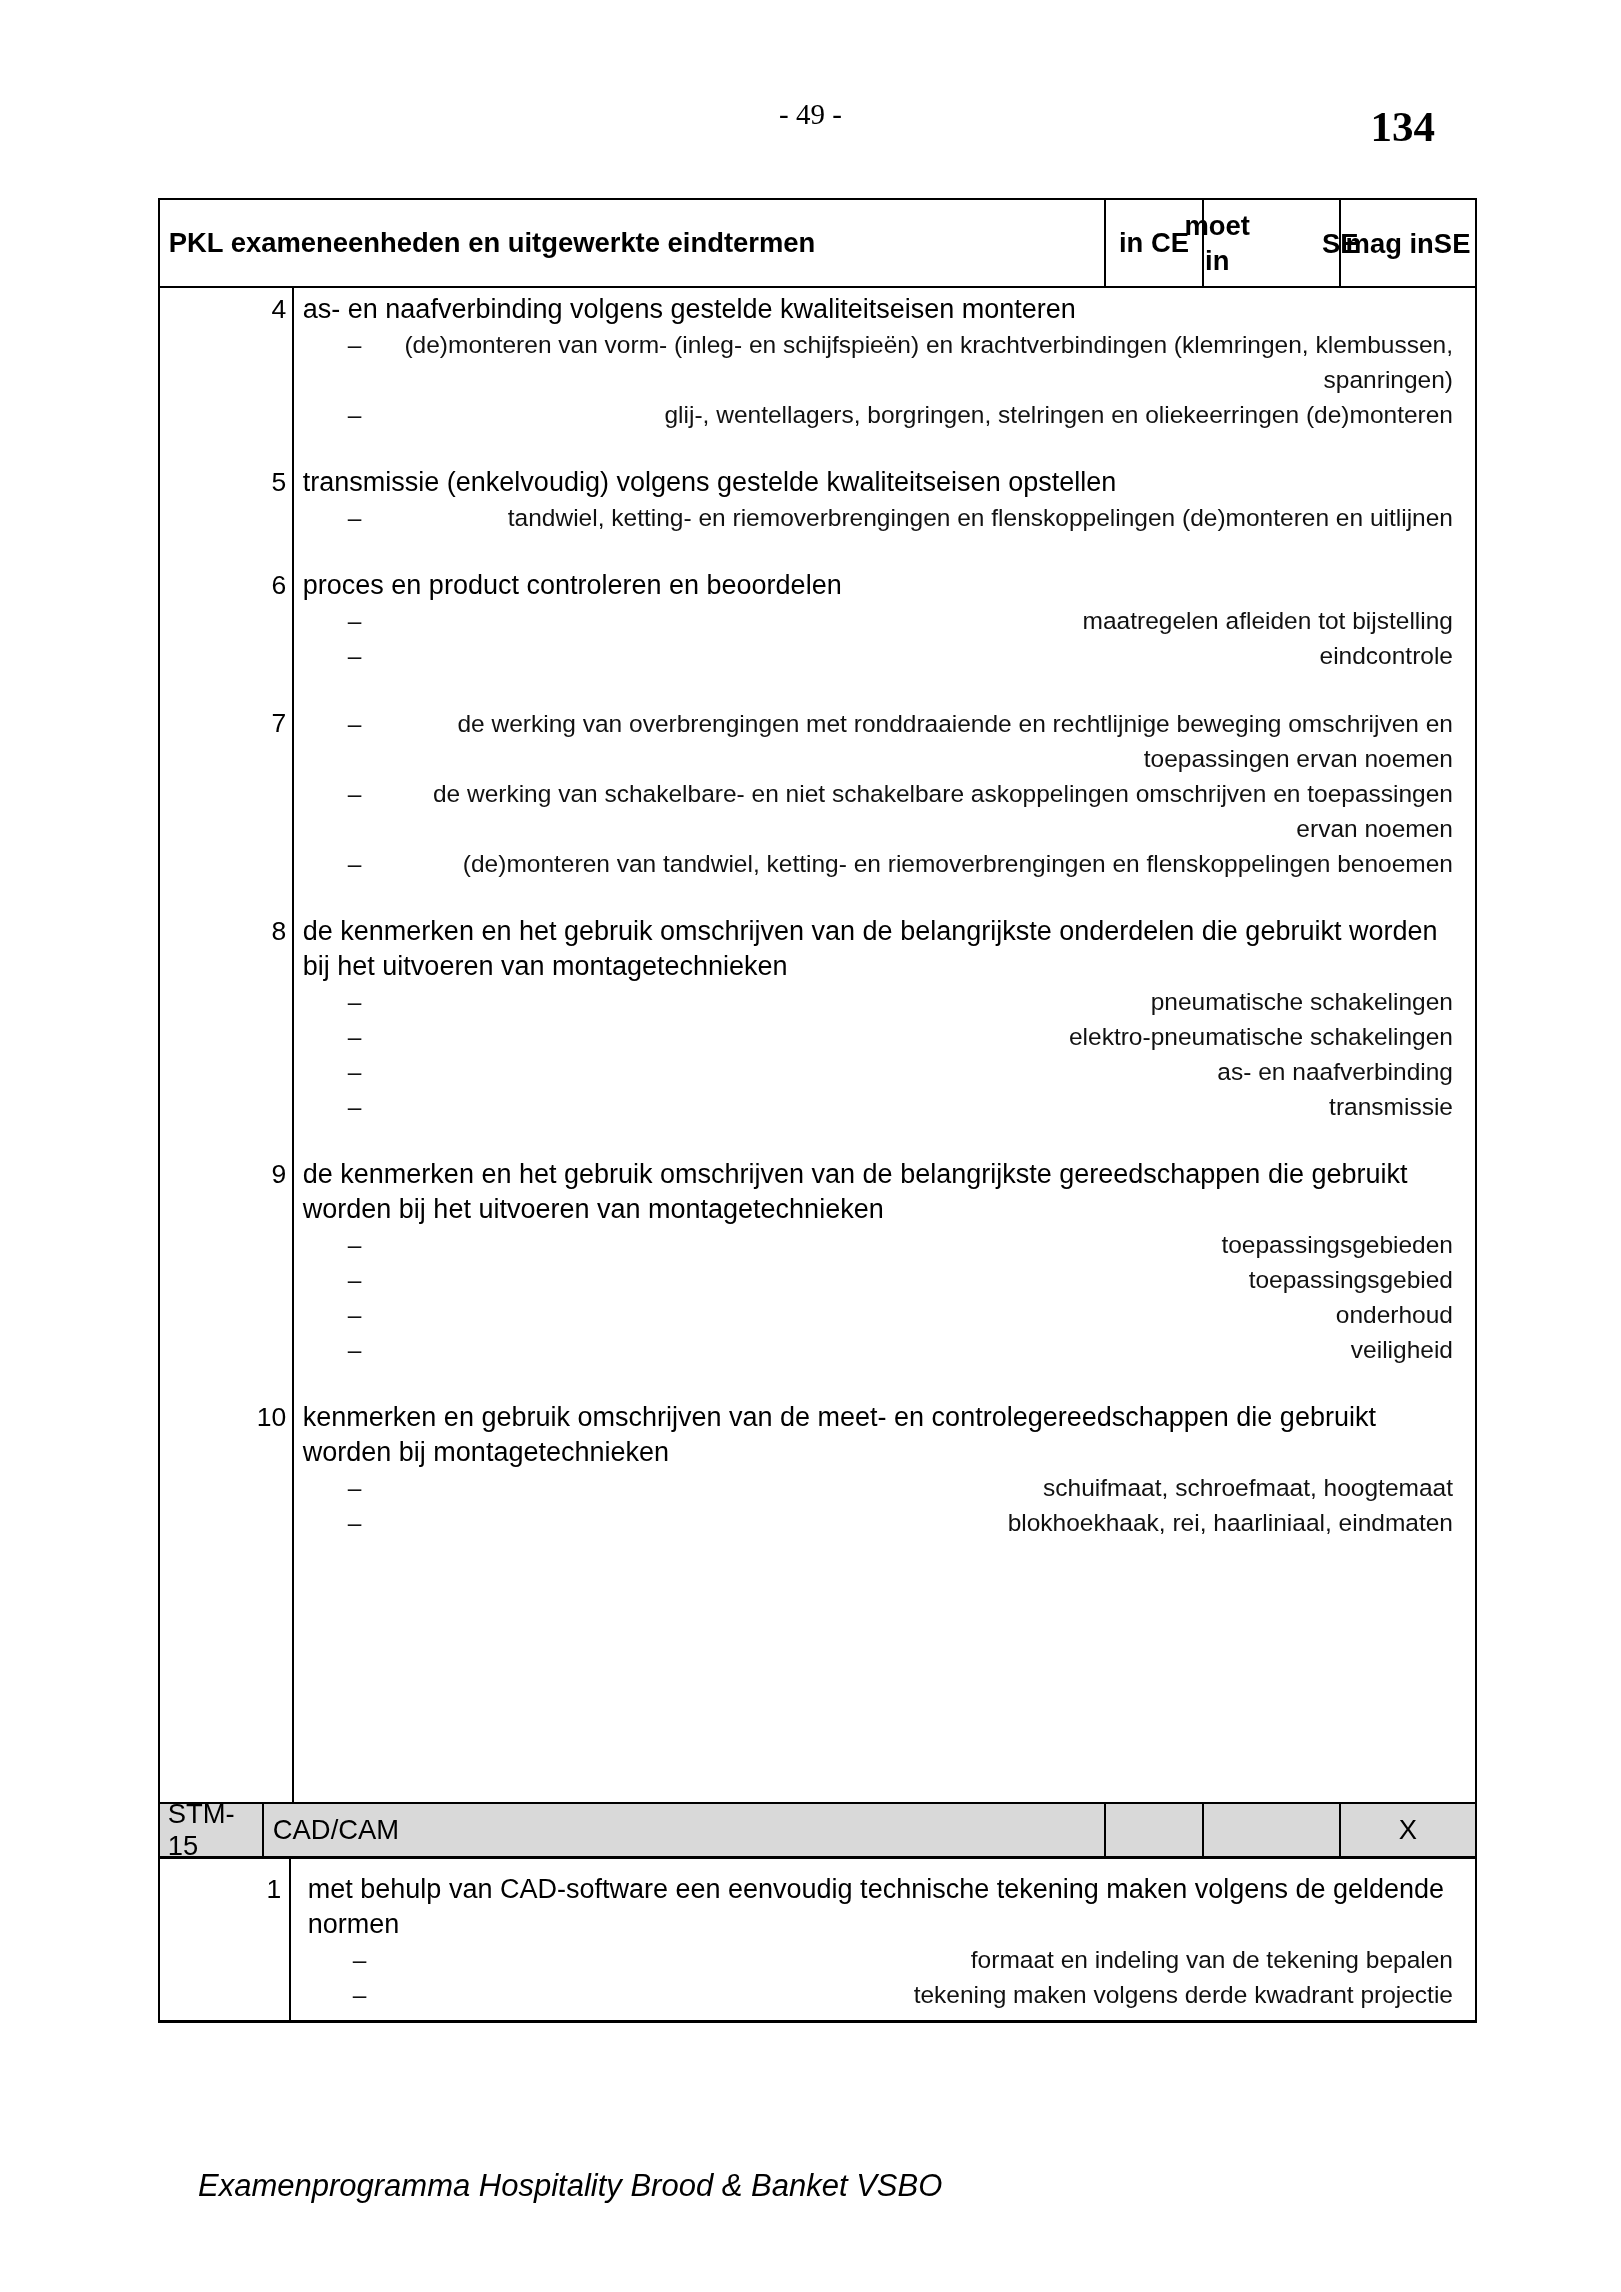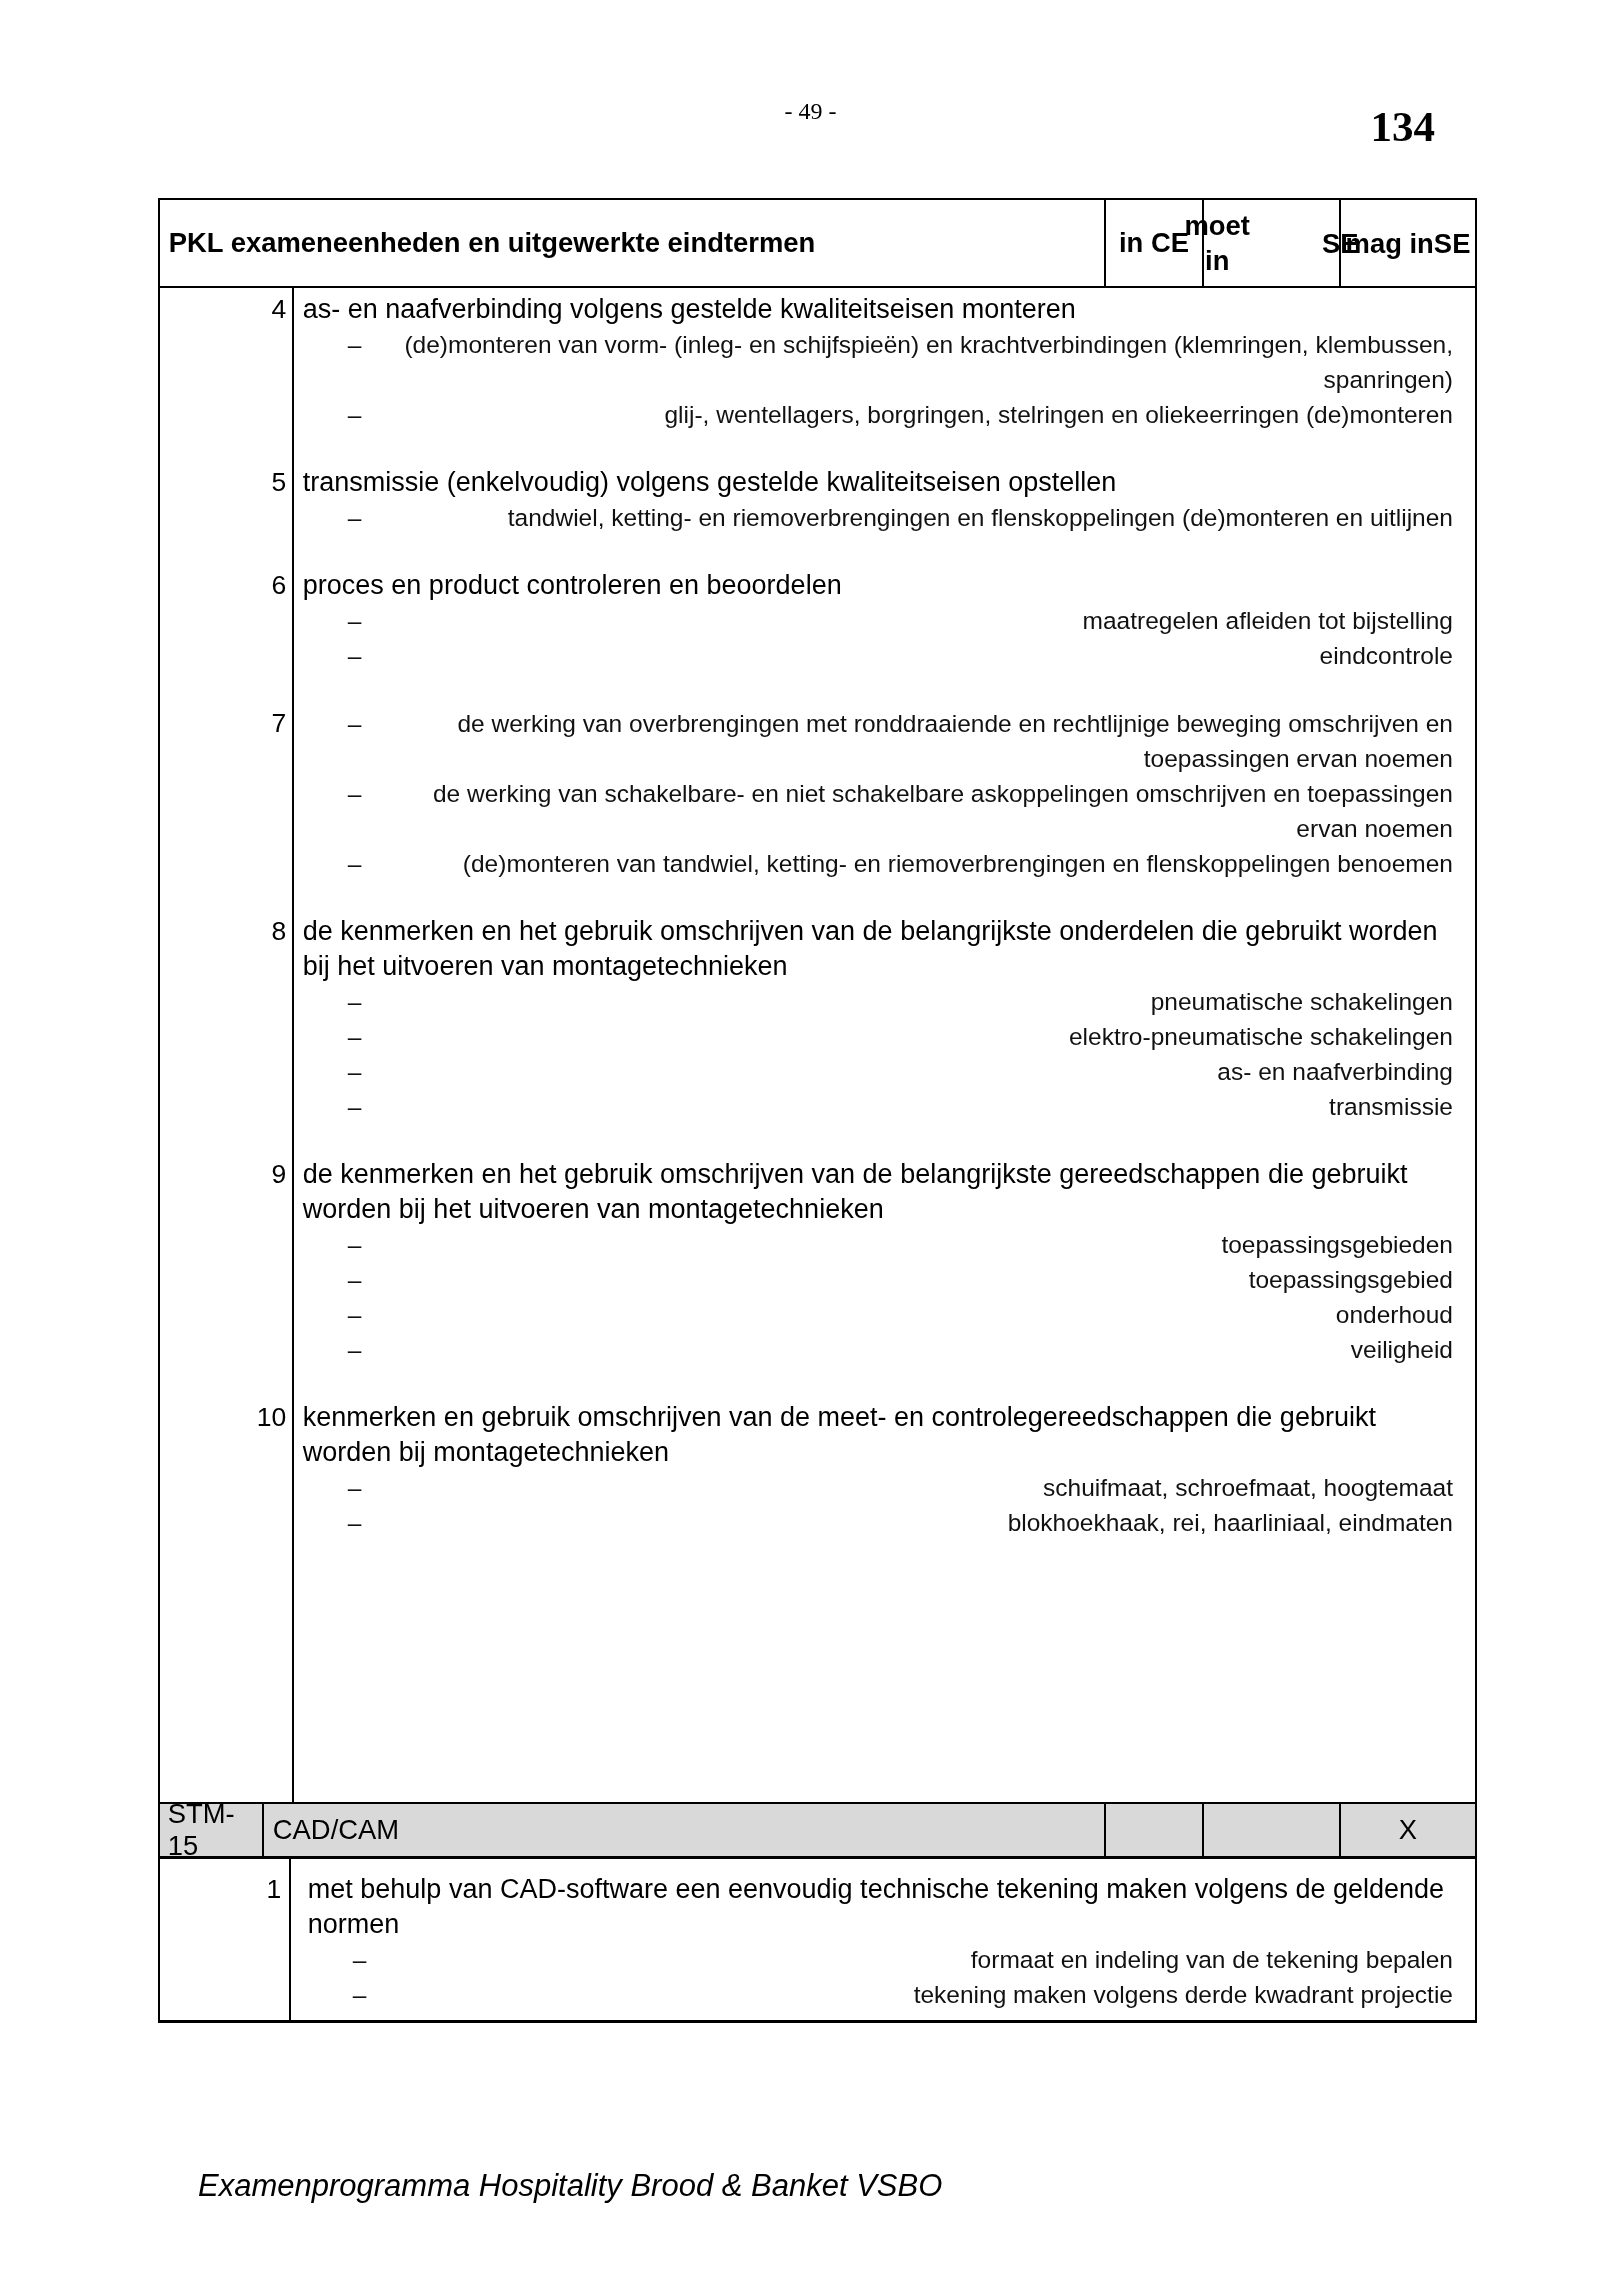--- a/index.html
+++ b/index.html
@@ -1,19 +1,19 @@
 <!DOCTYPE html>
 <html><head>
 <meta charset="utf-8">
 <style>
   html, body { margin: 0; padding: 0; background: #ffffff; }
   body { width: 1621px; height: 2293px; position: relative; overflow: hidden;
          font-family: "Liberation Sans", sans-serif; color: #000; }
   .page-number { position: absolute; left: 0; width: 1621px; top: 98px; text-align: center;
-                 font-family: "Liberation Serif", serif; font-size: 24px; }
+                 font-family: "Liberation Serif", serif; font-size: 29px; }
   .doc-number { position: absolute; right: 186px; top: 102px;
                 font-family: "Liberation Serif", serif; font-weight: bold; font-size: 43px; }
   .tbl { position: absolute; left: 158px; top: 198px; width: 1319px; }
   .hdr { display: flex; height: 90px; border: 2.9px solid #000; box-sizing: border-box; }
   .hdr > div { display: flex; align-items: center; font-weight: bold; font-size: 27.4px; box-sizing: border-box; }
   .hdr .h-title { flex: 1; padding-left: 8.8px; border-right: 2px solid #000; }
   .hdr .h-ce { width: 98px; justify-content: center; border-right: 2px solid #000; }
   .hdr .h-moet { width: 137px; justify-content: center; text-align: center; border-right: 2px solid #000; line-height: 35px; gap: 36px; }
   .hdr .h-mag { width: 134px; justify-content: center; text-align: center; line-height: 35px; }
   .body-block { display: flex; border-left: 2.9px solid #000; border-right: 2.9px solid #000; box-sizing: border-box; height: 1514px; }

